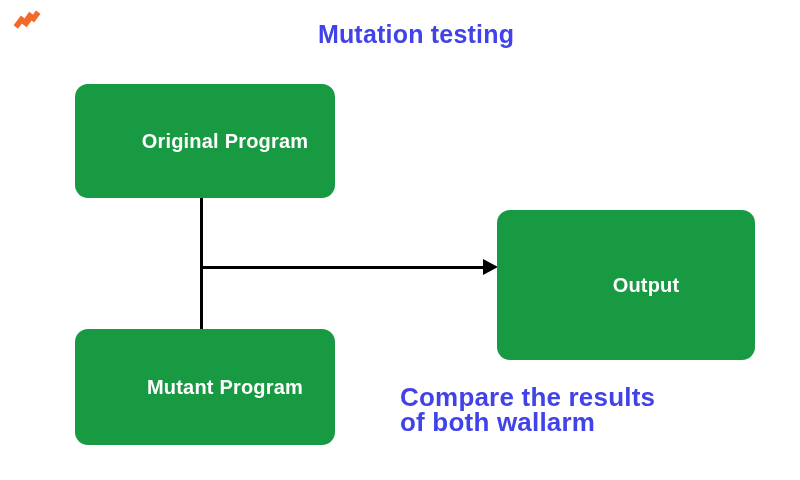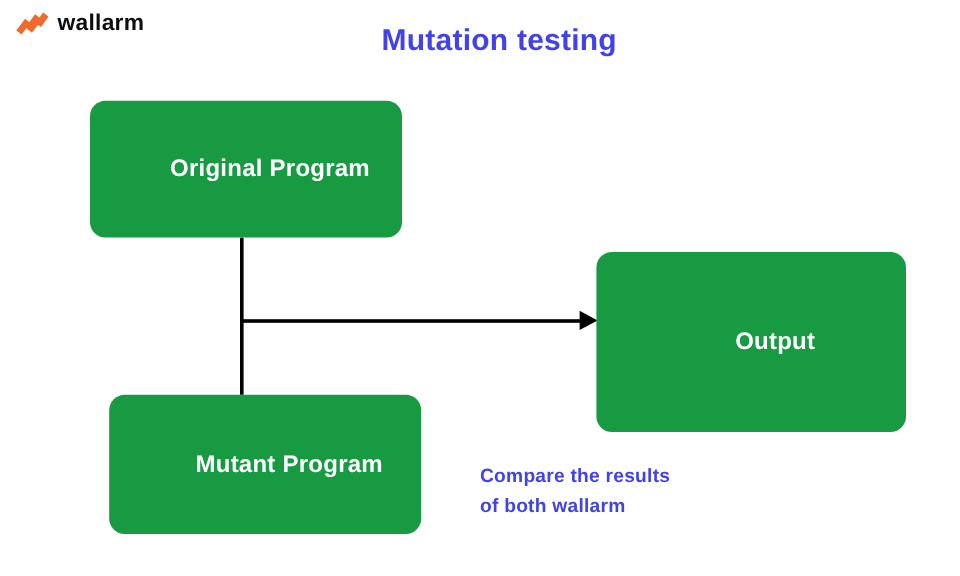--- a/index.html
+++ b/index.html
@@ -34,50 +34,49 @@
   }
   .node{
     position:absolute;
     background:var(--green);
     border-radius:13px;
     display:flex;align-items:center;justify-content:center;
     color:var(--node-text);
     font-size:20px;font-weight:bold;letter-spacing:.2px;padding-left:40px;
   }
   .node-original{left:75px;top:84px;width:260px;height:114px;}
-  .node-mutant{left:75px;top:329px;width:260px;height:116px;margin-left:16px;}
+  .node-mutant{left:75px;top:329px;width:260px;height:116px;}
   .node-output{left:497px;top:210px;width:258px;height:150px;}
   .line{position:absolute;background:var(--ink);}
   .line-vertical{left:200px;top:198px;width:3px;height:131px;}
   .line-horizontal{left:200px;top:266px;width:284px;height:3px;}
   .arrowhead{
     position:absolute;left:483px;top:259px;
     width:0;height:0;
     border-left:15px solid var(--ink);
     border-top:8.5px solid transparent;
     border-bottom:8.5px solid transparent;
   }
   .annotation{
     position:absolute;left:400px;top:385px;
     color:var(--blue);
-    font-size:16px;font-weight:bold;line-height:25px;
+    font-size:26px;font-weight:bold;line-height:25px;
     letter-spacing:.2px;
   }
 </style>
 </head>
 <body>
 
 <div class="logo">
   <span style="display:inline-flex;">
     <svg width="28" height="22" viewBox="0 0 30 23" aria-hidden="true">
       <polyline points="3,19 9,11 14,15 20,7" fill="none" stroke="#F2692C" stroke-width="6"></polyline>
       <polyline points="13,14 18,7 22,10 27,3" fill="none" stroke="#F2692C" stroke-width="6"></polyline>
     </svg>
   </span>
-  <span class="logo-text">wallarm</span>
 </div>
 
 <div class="title">Mutation testing</div>
 
 <div class="line line-vertical"></div>
 <div class="line line-horizontal"></div>
 <div class="arrowhead"></div>
 
 <div class="node node-original">
   <span>Original Program</span>

